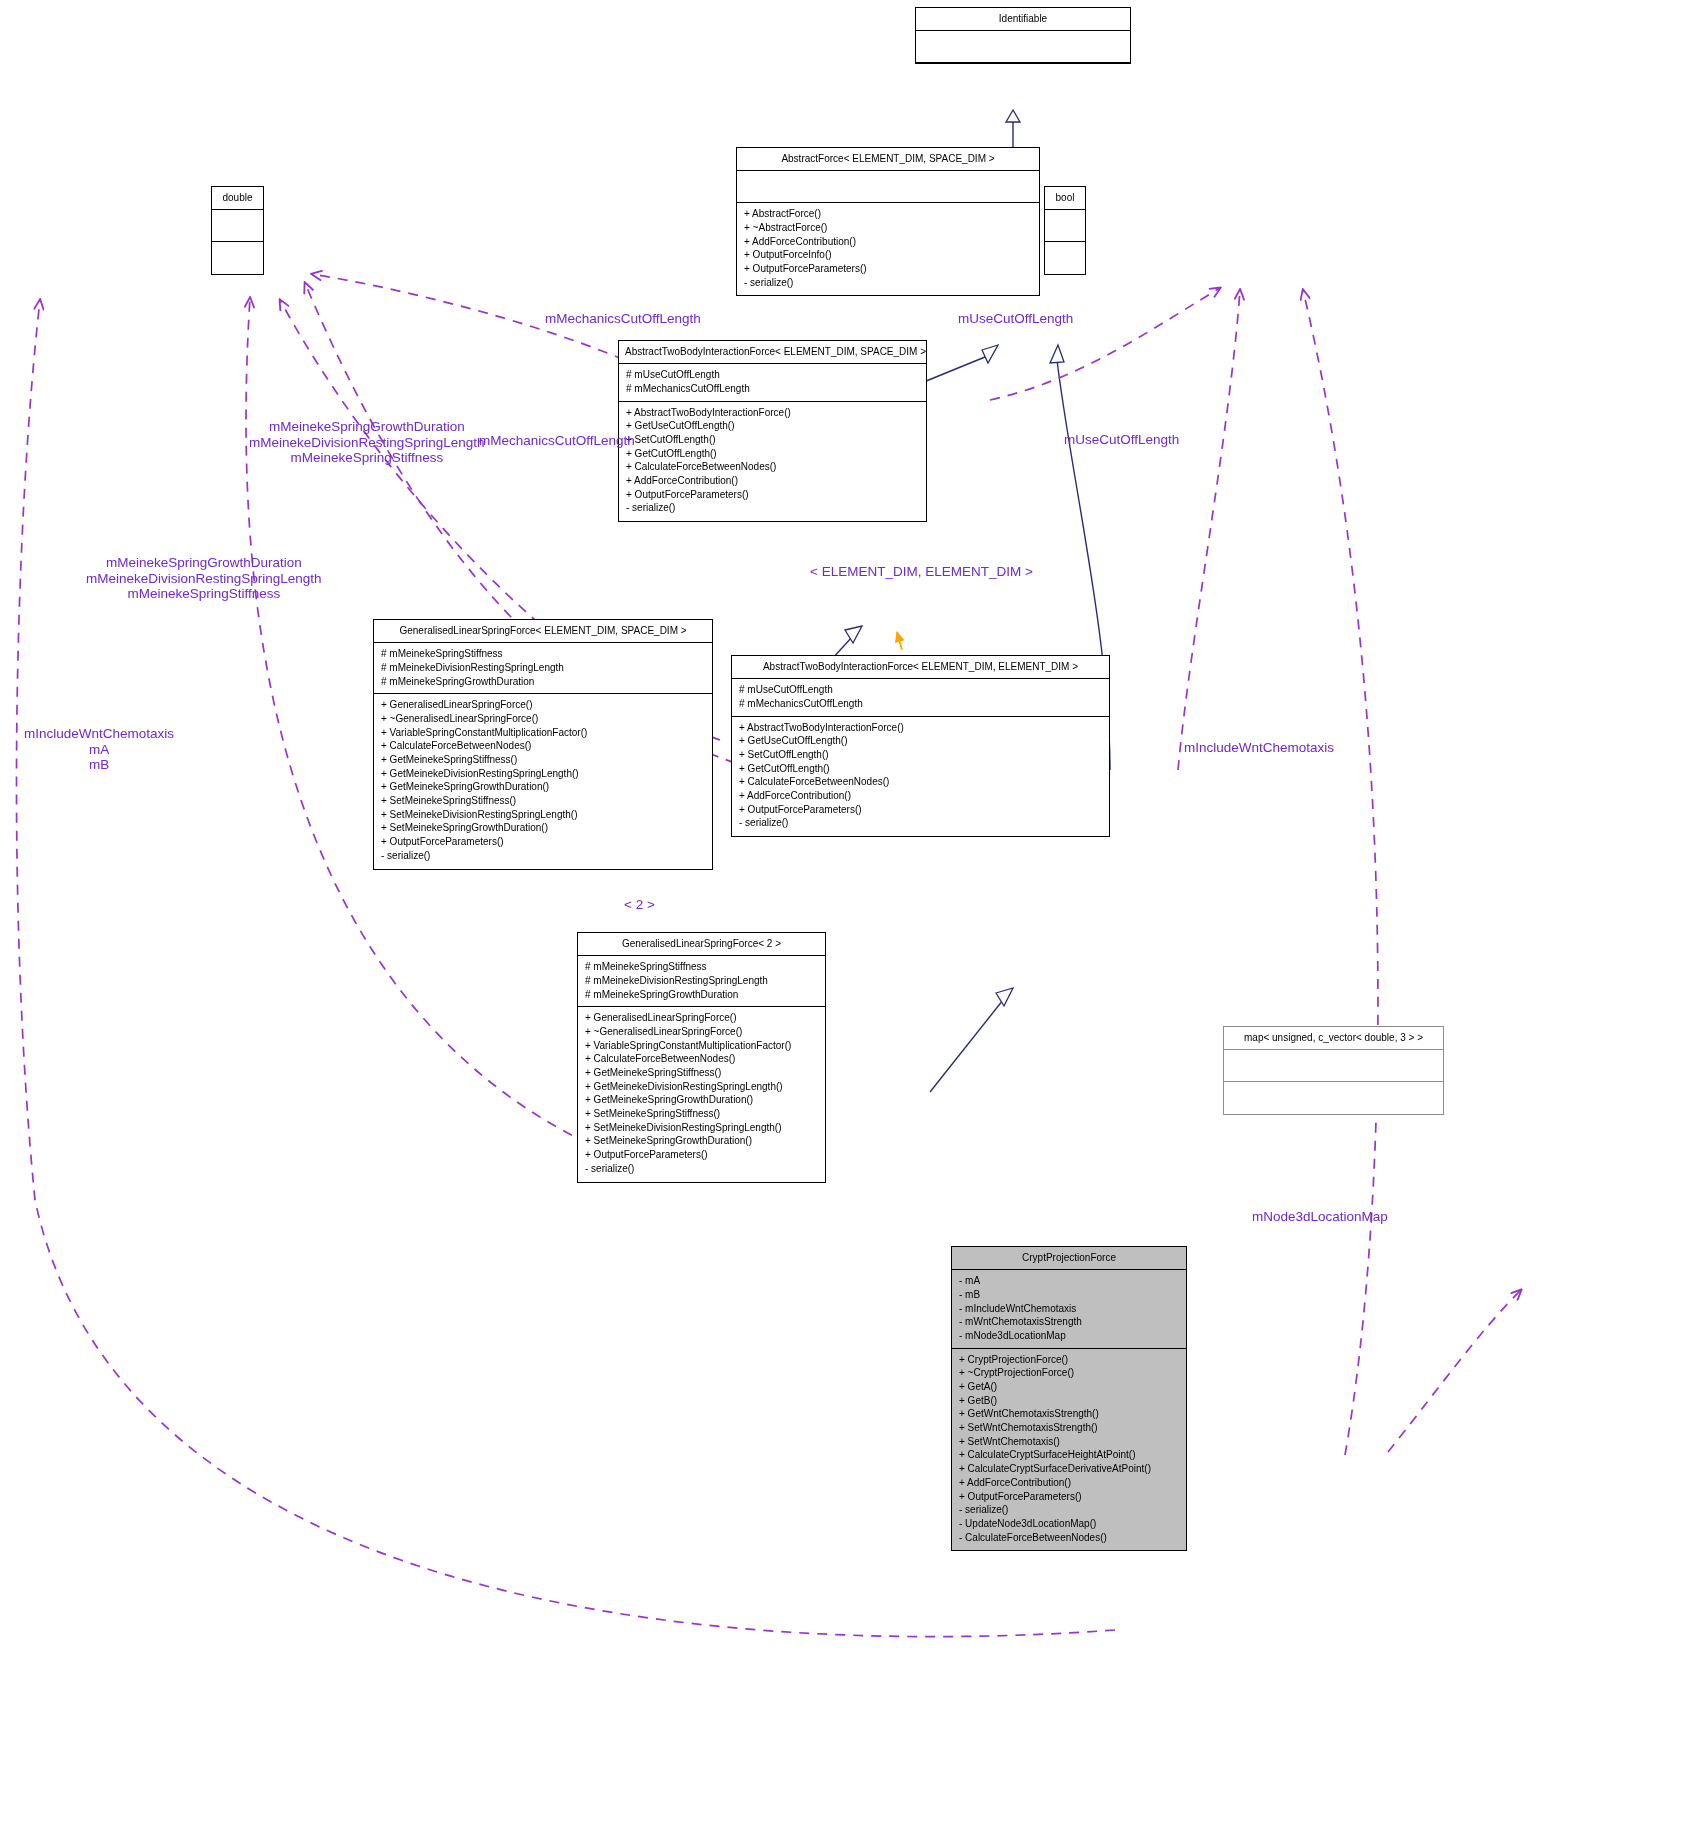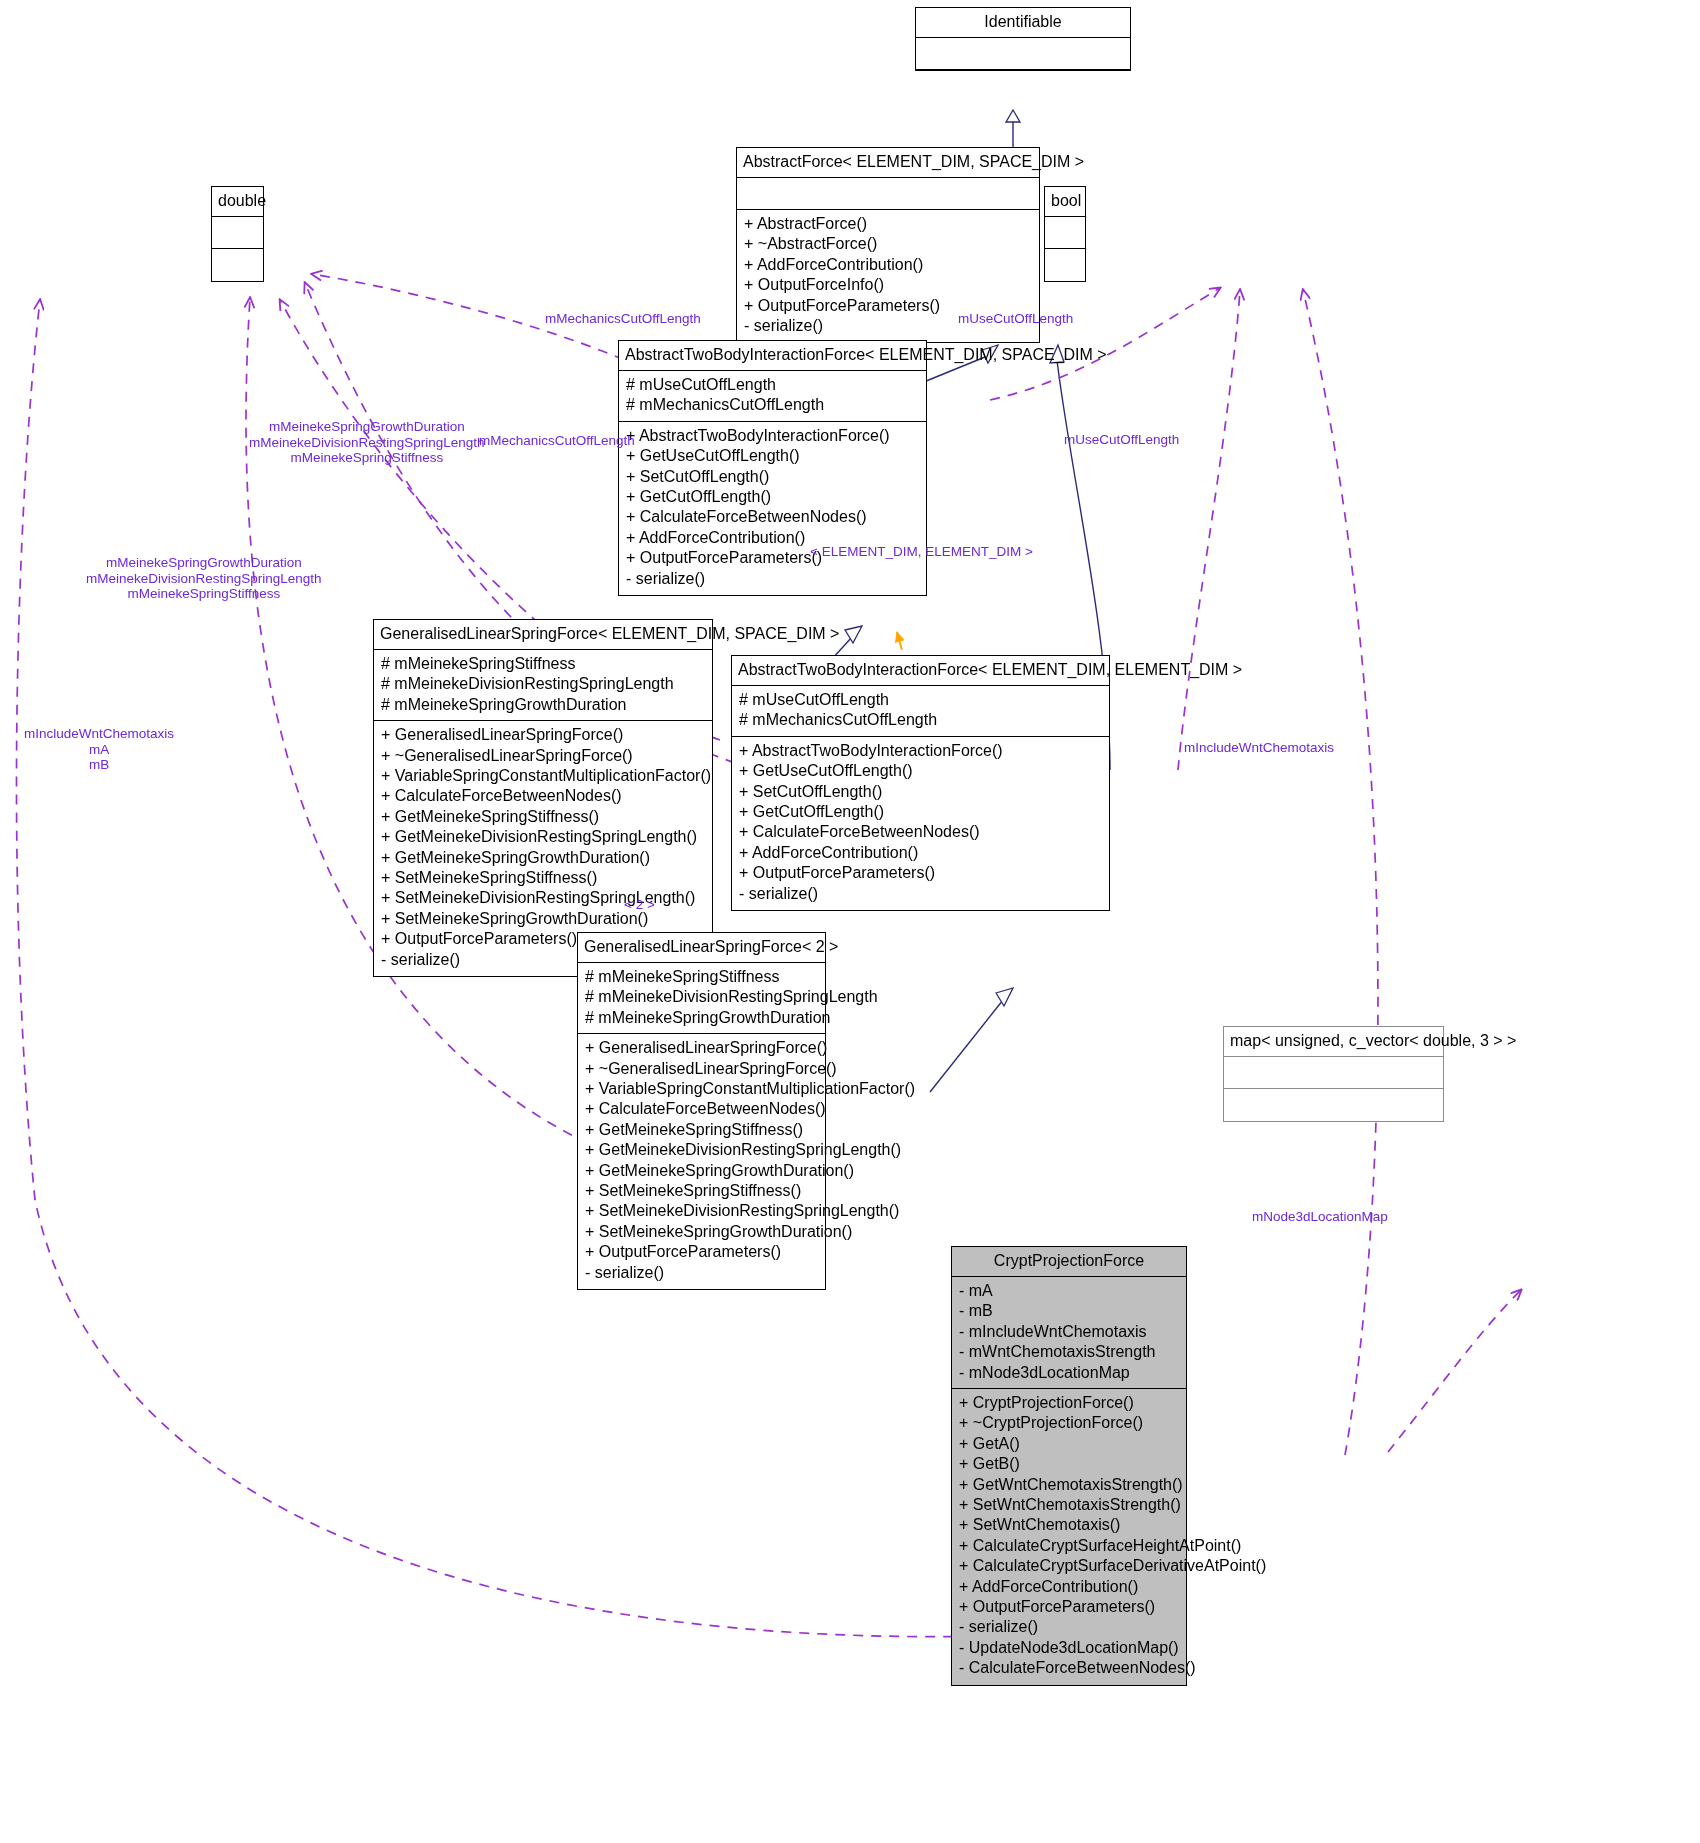--- a/index.html
+++ b/index.html
@@ -24,21 +24,21 @@
     top: 0;
     width: 1700px;
     height: 1843px;
     pointer-events: none;
   }
   .uml-box {
     position: absolute;
     border: 1px solid #000000;
     background: #ffffff;
     box-sizing: border-box;
-    font-size: 16px;
+    font-size: 10px;
     line-height: 1.12;
     z-index: 5;
   }
   .uml-box.highlight {
     background: #bfbfbf;
   }
   .uml-box.faint {
     border-color: #8c8c8c;
   }
   .uml-title {
@@ -344,17 +344,17 @@
 mB</div>
 
   <div class="edge-label" style="left:958px; top:311px;">mUseCutOffLength</div>
 
   <div class="edge-label" style="left:1064px; top:432px;">mUseCutOffLength</div>
 
   <div class="edge-label" style="left:1184px; top:740px;">mIncludeWntChemotaxis</div>
 
   <div class="edge-label" style="left:1219px; top:1209px;margin-left:33px;">mNode3dLocationMap</div>
 
-  <div class="edge-label" style="left:810px; top:544px;">&lt; ELEMENT_DIM, ELEMENT_DIM &gt;</div>
+  <div class="edge-label" style="left:810px; top:564px;">&lt; ELEMENT_DIM, ELEMENT_DIM &gt;</div>
 
   <div class="edge-label" style="left:624px; top:897px;">&lt; 2 &gt;</div>
 
 </div>
 
 </body></html>

